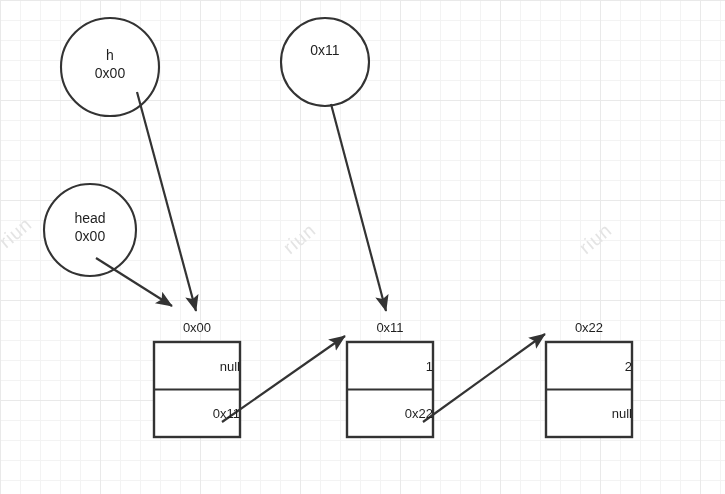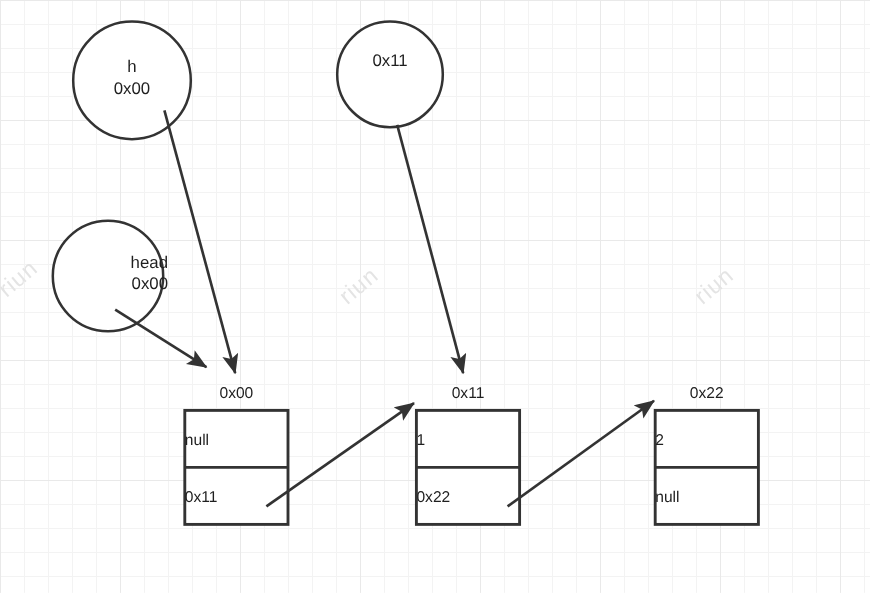--- a/index.html
+++ b/index.html
@@ -55,21 +55,21 @@
     position: absolute;
     text-align: center;
     font-family: "Liberation Sans", sans-serif;
     font-size: 14px;
     color: #1f1f1f;
     line-height: 18px;
     white-space: nowrap;
   }
   .cell-text {
     position: absolute;
-    text-align: left;
+    text-align: right;
     font-family: "Liberation Sans", sans-serif;
     font-size: 13px;
     color: #1f1f1f;
     white-space: nowrap;
   }
 </style>
 </head>
 <body>
 
 <div id="canvas">
@@ -111,21 +111,21 @@
 
   <div class="circle-text" style="left:60px; top:46px; width:100px;">
     <div>h</div>
     <div>0x00</div>
   </div>
 
   <div class="circle-text" style="left:275px; top:41px; width:100px;">
     <div>0x11</div>
   </div>
 
-  <div class="circle-text" style="left:40px; top:209px; width:100px;text-align:right;">
+  <div class="circle-text" style="left:40px; top:209px; width:100px;">
     <div>head</div>
     <div>0x00</div>
   </div>
 
   <div class="node-label" style="left:154px; top:320px; width:86px; text-align:center;">0x00</div>
   <div class="node-label" style="left:347px; top:320px; width:86px; text-align:center;">0x11</div>
   <div class="node-label" style="left:546px; top:320px; width:86px; text-align:center;">0x22</div>
 
   <div class="cell-text" style="left:154px; top:359px; width:86px;">null</div>
   <div class="cell-text" style="left:154px; top:406px; width:86px;">0x11</div>

